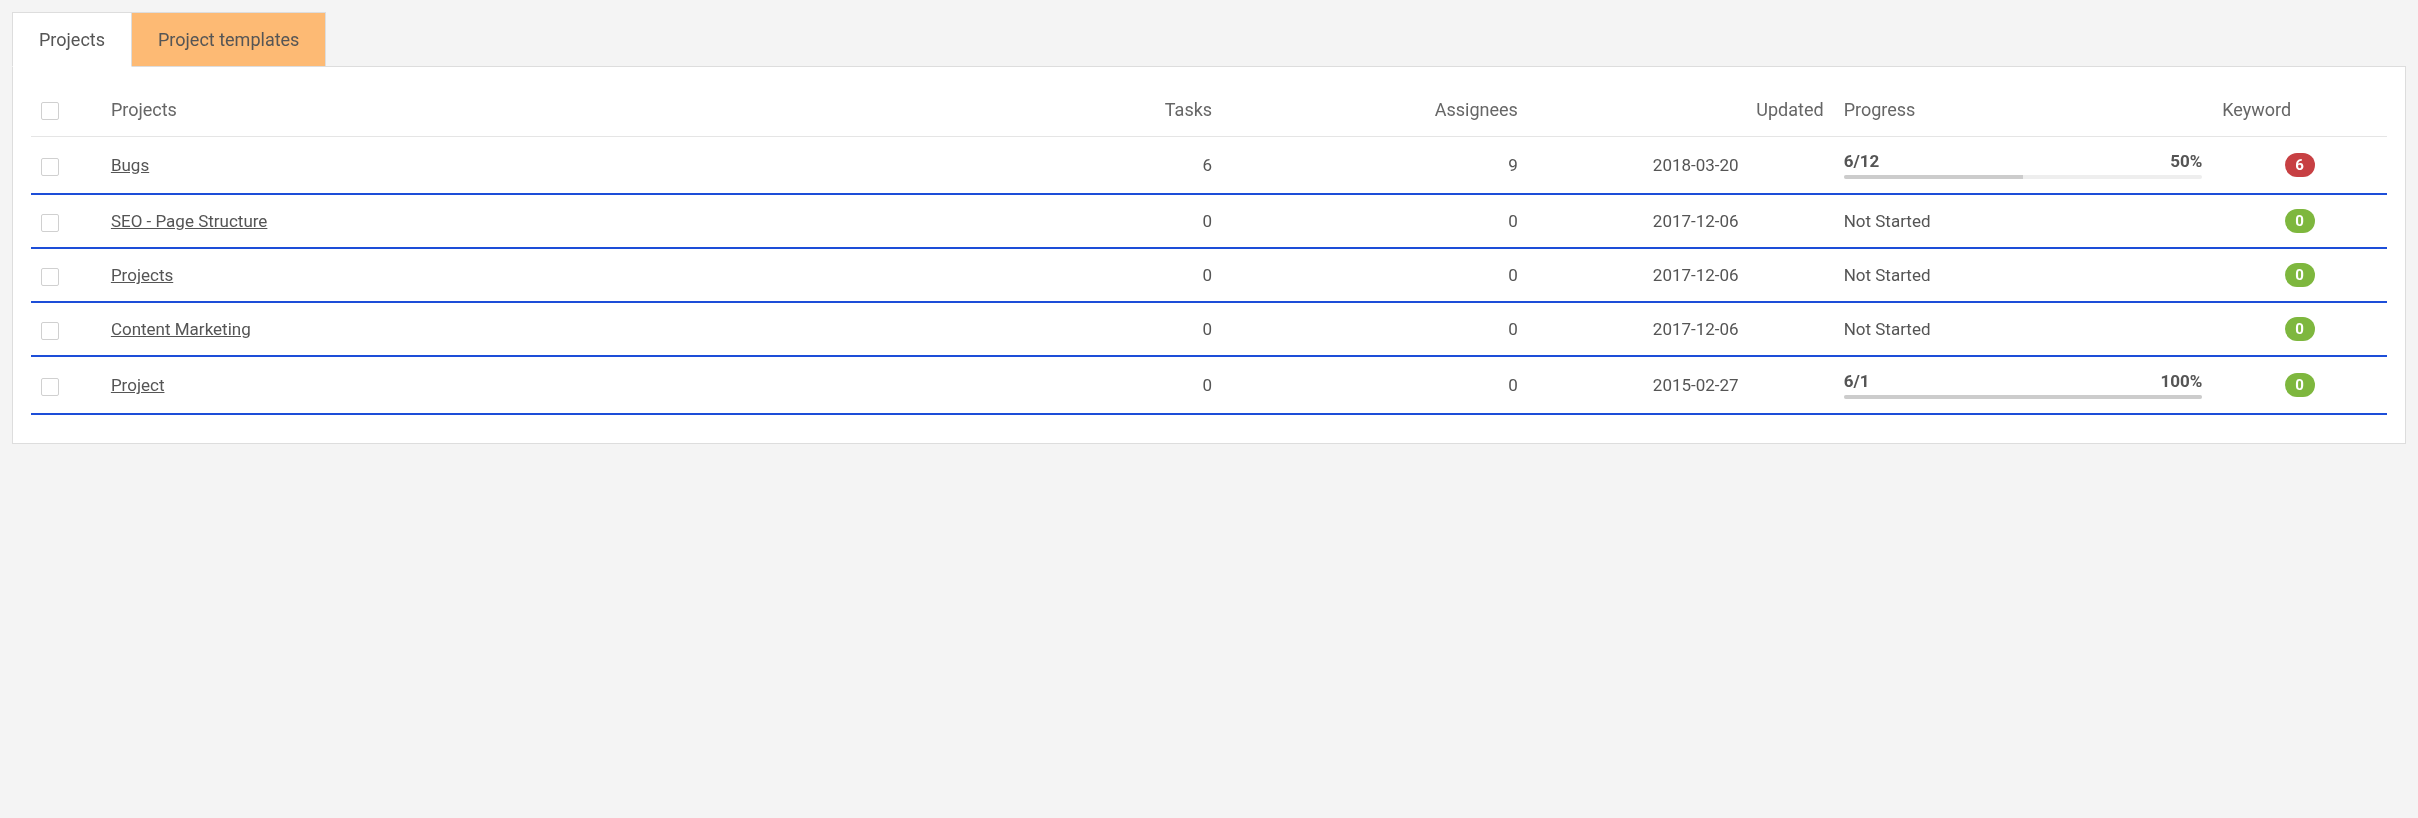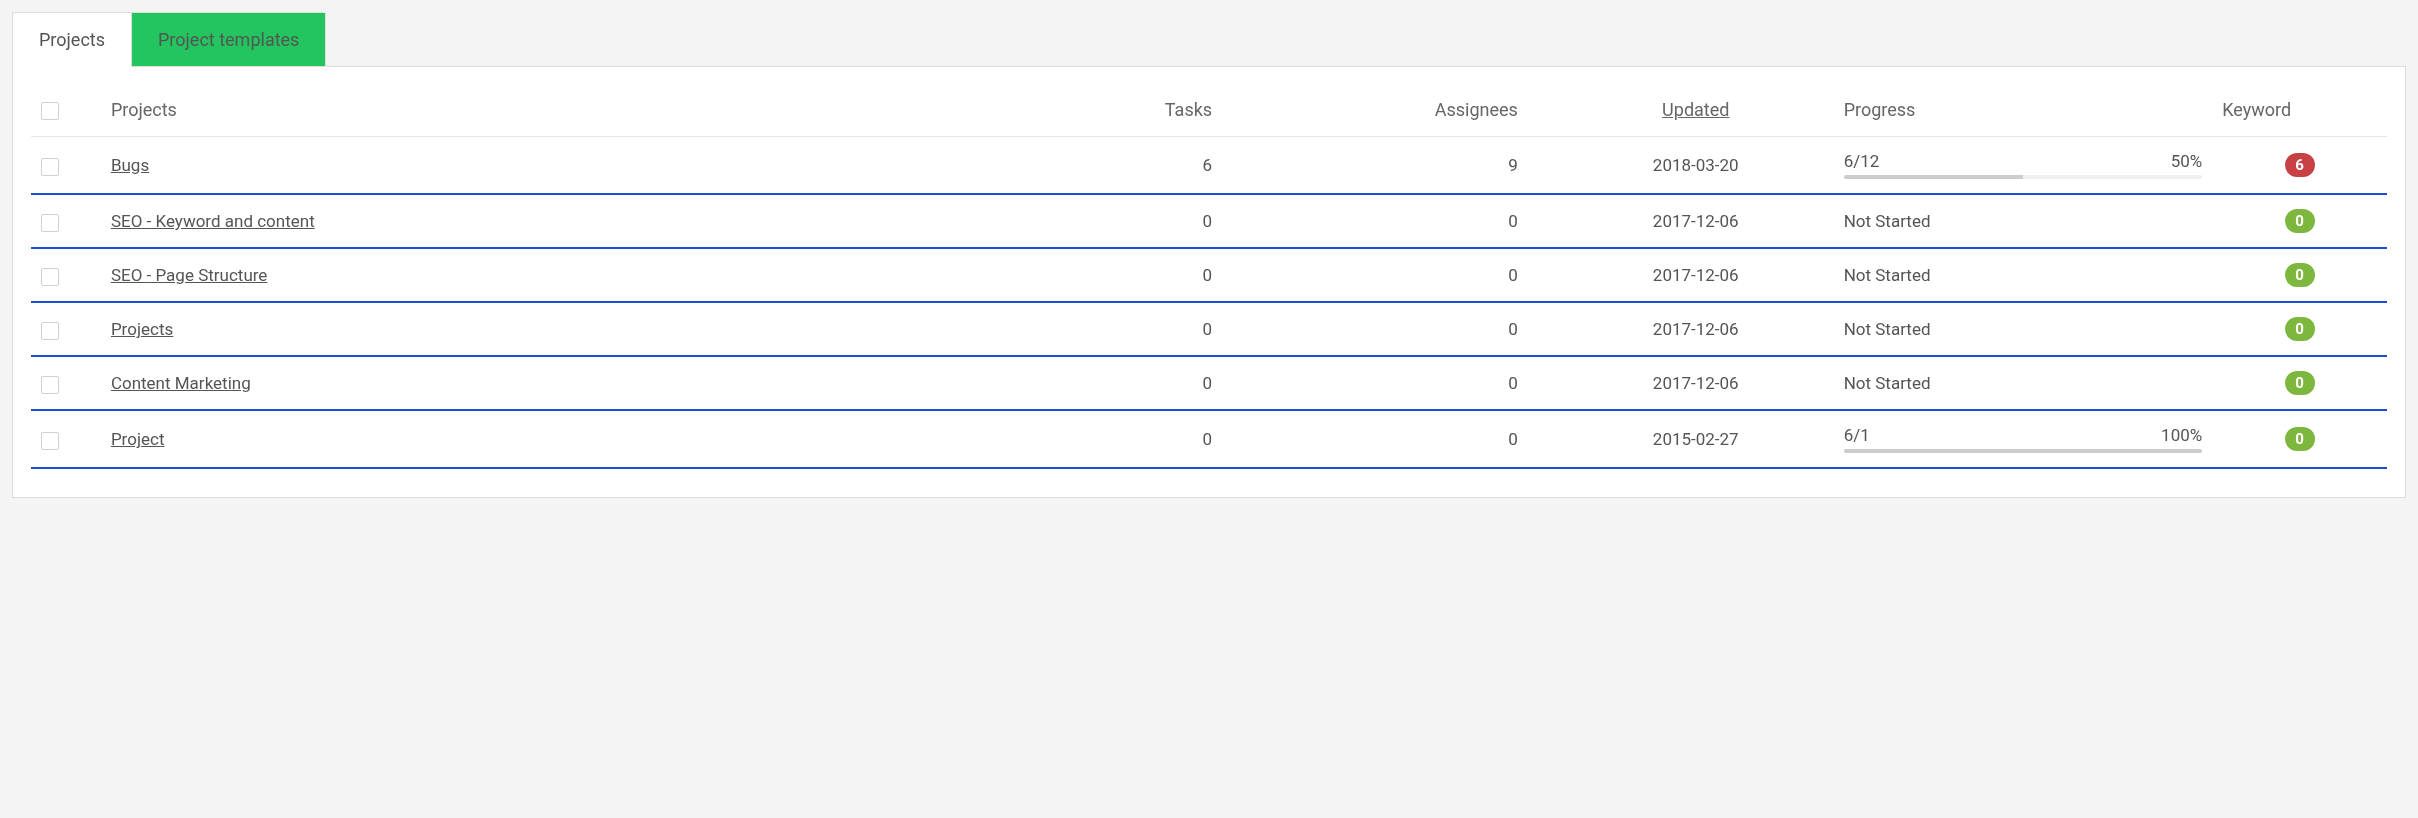--- a/index.html
+++ b/index.html
@@ -15,21 +15,21 @@
   }
   .tabs {
     display: flex;
     position: relative;
     z-index: 2;
   }
   .tab {
     padding: 16px 26px;
     font-size: 18px;
     color: #555;
-    background: #22c55e;
+    background: #fdba74;
     border: 1px solid #ddd;
     border-bottom: none;
     cursor: pointer;
     margin-right: 0;
   }
   .tab.active {
     background: #fff;
     color: #555;
     border: 1px solid #ddd;
     border-bottom: 1px solid #fff;
@@ -64,21 +64,21 @@
   
   .col-check  { width: 48px; }
   .col-name   { width: 560px; }
   .col-tasks  { width: 210px; text-align: right; }
   .col-assign { width: 210px; text-align: right; }
   .col-updated{ width: 210px; text-align: center; padding-left: 40px; }
   .col-prog   { width: 260px; }
   .col-overdue{ width: 120px; text-align: center; }
 
   th.col-tasks, th.col-assign { text-align: right; }
-  th.col-updated { text-align: center; padding-left: 40px; text-decoration: underline; }
+  th.col-updated { text-align: right; padding-left: 40px; }
   th.col-overdue { text-align: left; }
 
   input[type="checkbox"].chk {
     width: 18px;
     height: 18px;
     appearance: none;
     border: 1.5px solid #d0d0d0;
     border-radius: 2px;
     background: #fff;
     cursor: pointer;
@@ -92,20 +92,21 @@
     display: flex;
     flex-direction: column;
     gap: 4px;
     min-width: 220px;
   }
   .progress-row {
     display: flex;
     justify-content: space-between;
     align-items: baseline;
     gap: 12px;
+    font-weight: bold;
   }
   .progress-frac { color: #555; }
   .progress-pct  { color: #555; }
   .progress-bar {
     height: 4px;
     background: #eee;
     border-radius: 2px;
     position: relative;
     overflow: hidden;
   }
@@ -171,29 +172,20 @@
                 </div>
                 <div class="progress-bar">
                   <div class="fill" style="width: 50%;"></div>
                 </div>
               </div>
             </td>
             <td class="col-overdue"><span class="badge red">6</span></td>
           </tr>
           <tr>
             <td class="col-check"><input type="checkbox" class="chk" style=""></td>
-            <td class="col-name"><a href="#" class="proj-link">SEO - Keyword and content</a></td>
-            <td class="col-tasks">0</td>
-            <td class="col-assign">0</td>
-            <td class="col-updated">2017-12-06</td>
-            <td class="col-prog"><span class="not-started">Not Started</span></td>
-            <td class="col-overdue"><span class="badge green">0</span></td>
-          </tr>
-          <tr>
-            <td class="col-check"><input type="checkbox" class="chk" style=""></td>
             <td class="col-name"><a href="#" class="proj-link">SEO - Page Structure</a></td>
             <td class="col-tasks">0</td>
             <td class="col-assign">0</td>
             <td class="col-updated">2017-12-06</td>
             <td class="col-prog"><span class="not-started">Not Started</span></td>
             <td class="col-overdue"><span class="badge green">0</span></td>
           </tr>
           <tr>
             <td class="col-check"><input type="checkbox" class="chk" style=""></td>
             <td class="col-name"><a href="#" class="proj-link">Projects</a></td>

